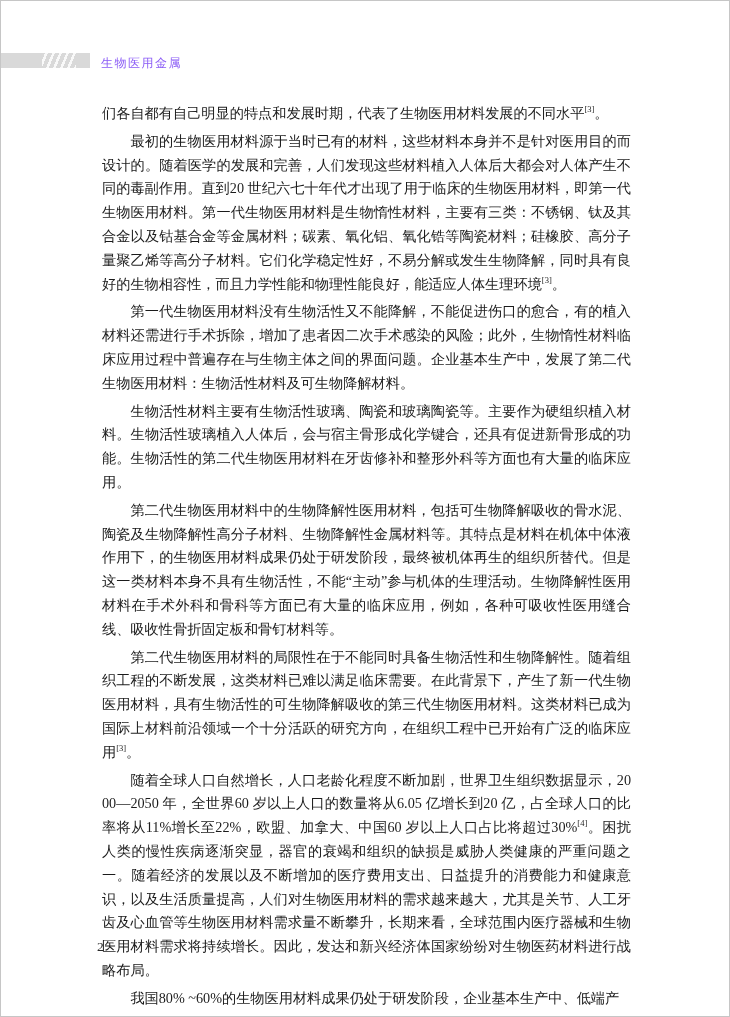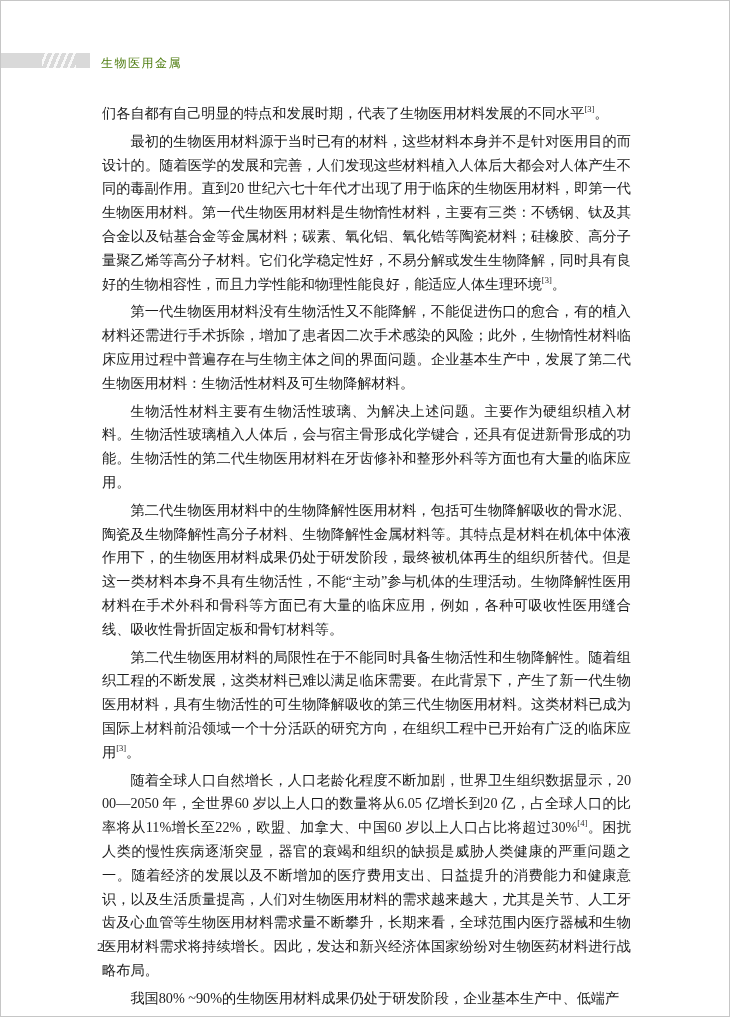--- a/index.html
+++ b/index.html
@@ -39,21 +39,21 @@
       rgba(255,255,255,0.85) 4px 6.5px
     );
   }
   .running-head {
     position: absolute;
     left: 100px;
     top: 54px;
     font-family: "Liberation Sans", "DejaVu Sans", sans-serif;
     font-size: 12px;
     letter-spacing: 1.5px;
-    color: #4d7c0f;
+    color: #8b5cf6;
     white-space: nowrap;
   }
   
   .body-text {
     position: absolute;
     left: 97px;
     top: 97px;
     width: 537px;
     font-size: 14.2px;
     line-height: 23.8px;
@@ -91,22 +91,22 @@
   <div class="header-bar">
     <div class="header-stripes"></div>
   </div>
 
   <div class="running-head">生物医用金属</div>
 
   <div class="body-text">
       <p class="para">们各自都有自己明显的特点和发展时期，代表了生物医用材料发展的不同水平<sup>[3]</sup>。</p>
       <p class="para indent">最初的生物医用材料源于当时已有的材料，这些材料本身并不是针对医用目的而设计的。随着医学的发展和完善，人们发现这些材料植入人体后大都会对人体产生不同的毒副作用。直到20 世纪六七十年代才出现了用于临床的生物医用材料，即第一代生物医用材料。第一代生物医用材料是生物惰性材料，主要有三类：不锈钢、钛及其合金以及钴基合金等金属材料；碳素、氧化铝、氧化锆等陶瓷材料；硅橡胶、高分子量聚乙烯等高分子材料。它们化学稳定性好，不易分解或发生生物降解，同时具有良好的生物相容性，而且力学性能和物理性能良好，能适应人体生理环境<sup>[3]</sup>。</p>
       <p class="para indent">第一代生物医用材料没有生物活性又不能降解，不能促进伤口的愈合，有的植入材料还需进行手术拆除，增加了患者因二次手术感染的风险；此外，生物惰性材料临床应用过程中普遍存在与生物主体之间的界面问题。企业基本生产中，发展了第二代生物医用材料：生物活性材料及可生物降解材料。</p>
-      <p class="para indent">生物活性材料主要有生物活性玻璃、为解决上述问题。主要作为硬组织植入材料。生物活性玻璃植入人体后，会与宿主骨形成化学键合，还具有促进新骨形成的功能。生物活性的第二代生物医用材料在牙齿修补和整形外科等方面也有大量的临床应用。</p>
+      <p class="para indent">生物活性材料主要有生物活性玻璃、陶瓷和玻璃陶瓷等。主要作为硬组织植入材料。生物活性玻璃植入人体后，会与宿主骨形成化学键合，还具有促进新骨形成的功能。生物活性的第二代生物医用材料在牙齿修补和整形外科等方面也有大量的临床应用。</p>
       <p class="para indent">第二代生物医用材料中的生物降解性医用材料，包括可生物降解吸收的骨水泥、陶瓷及生物降解性高分子材料、生物降解性金属材料等。其特点是材料在机体中体液作用下，的生物医用材料成果仍处于研发阶段，最终被机体再生的组织所替代。但是这一类材料本身不具有生物活性，不能“主动”参与机体的生理活动。生物降解性医用材料在手术外科和骨科等方面已有大量的临床应用，例如，各种可吸收性医用缝合线、吸收性骨折固定板和骨钉材料等。</p>
       <p class="para indent">第二代生物医用材料的局限性在于不能同时具备生物活性和生物降解性。随着组织工程的不断发展，这类材料已难以满足临床需要。在此背景下，产生了新一代生物医用材料，具有生物活性的可生物降解吸收的第三代生物医用材料。这类材料已成为国际上材料前沿领域一个十分活跃的研究方向，在组织工程中已开始有广泛的临床应用<sup>[3]</sup>。</p>
       <p class="para indent">随着全球人口自然增长，人口老龄化程度不断加剧，世界卫生组织数据显示，2000—2050 年，全世界60 岁以上人口的数量将从6.05 亿增长到20 亿，占全球人口的比率将从11%增长至22%，欧盟、加拿大、中国60 岁以上人口占比将超过30%<sup>[4]</sup>。困扰人类的慢性疾病逐渐突显，器官的衰竭和组织的缺损是威胁人类健康的严重问题之一。随着经济的发展以及不断增加的医疗费用支出、日益提升的消费能力和健康意识，以及生活质量提高，人们对生物医用材料的需求越来越大，尤其是关节、人工牙齿及心血管等生物医用材料需求量不断攀升，长期来看，全球范围内医疗器械和生物医用材料需求将持续增长。因此，发达和新兴经济体国家纷纷对生物医药材料进行战略布局。</p>
-      <p class="para indent">我国80% ~90%的生物医用材料成果仍处于研发阶段，企业基本生产中、低端产</p>
+      <p class="para indent">我国80% ~60%的生物医用材料成果仍处于研发阶段，企业基本生产中、低端产</p>
     </div>
 
   <div class="page-number">2</div>
 
 </div>
 
 </body></html>

